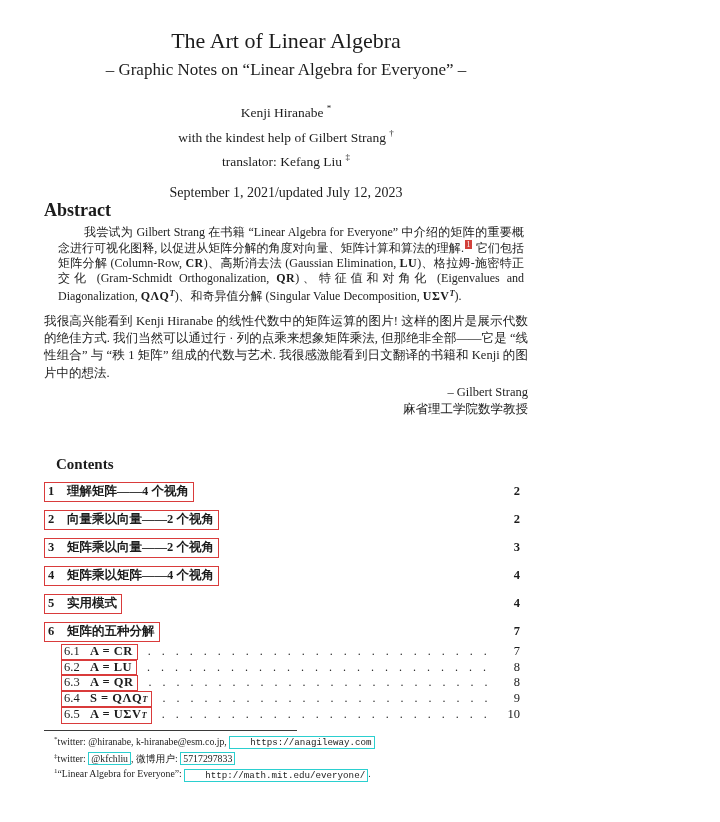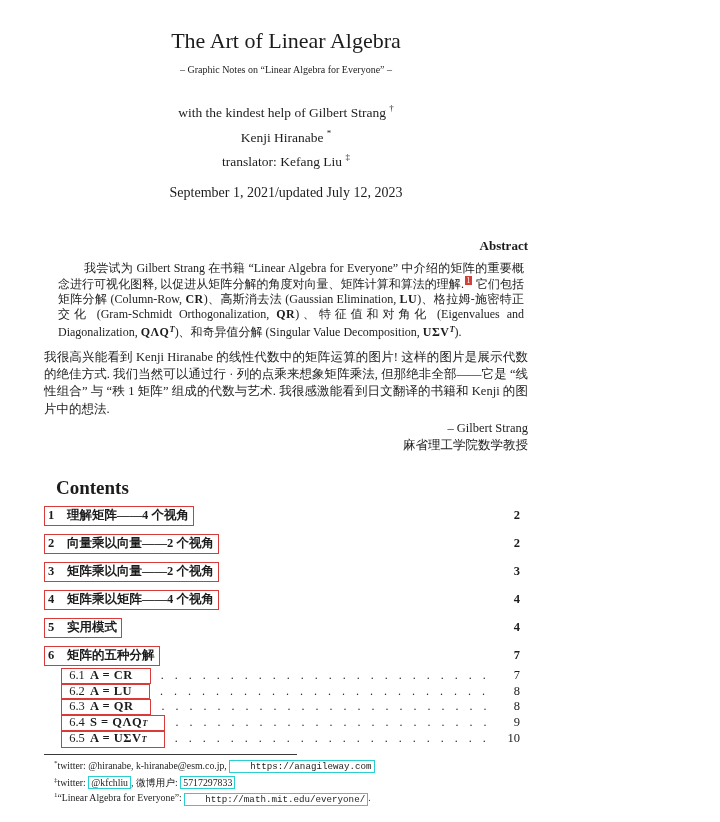--- a/index.html
+++ b/index.html
@@ -3,56 +3,56 @@
 <meta charset="utf-8">
 <style>
   html,body{margin:0;padding:0;background:#fff;}
   .page{
     width:572px;height:822px;position:relative;overflow:hidden;background:#fff;
     font-family:"Liberation Serif","DejaVu Serif",serif;color:#1c1c1c;
     -webkit-font-smoothing:antialiased;
   }
   .header{text-align:center;padding-top:28px;}
   .doc-title{font-size:22px;line-height:26px;}
-  .doc-subtitle{font-size:10px;line-height:17px;margin-top:7px;}
+  .doc-subtitle{font-size:17px;line-height:17px;margin-top:7px;}
   .authors{margin-top:20px;font-size:13.5px;line-height:20px;}
   .authors sup{font-size:9px;}
   .doc-date{margin-top:12px;font-size:14px;line-height:18px;}
 
   .content{padding:0 44px;}
 
-  .abstract-heading{margin-top:36px;text-align:right;font-weight:bold;font-size:13px;line-height:16px;}
+  .abstract-heading{text-align:left;font-weight:bold;font-size:18px;line-height:16px;}
   .abstract-body{
     margin:7px 4px 0 14px;font-size:12px;line-height:15.2px;
     text-align:justify;text-indent:26px;
   }
   .math{font-weight:bold;letter-spacing:.5px;}
   .math-sup{font-style:italic;font-weight:bold;font-size:8.5px;vertical-align:4px;}
   .fnref{
     display:inline-block;background:var(--fnref-bg,#d2403a);color:#fff;
     font-size:8px;line-height:9px;padding:0 1.5px;vertical-align:5px;margin:0 1px;
     text-indent:0;
   }
 
   .section-heading{margin-top:19px;font-size:17px;font-weight:bold;line-height:22px;padding-left:12px;}
   .preface-body{margin-top:8px;font-size:12.5px;line-height:17.4px;text-align:justify;}
   .signature{margin-top:2px;text-align:right;font-size:12.5px;line-height:17px;}
 
-  .contents-heading{margin-top:22px;font-size:19px;font-weight:bold;line-height:24px;padding-left:12px;}
+  .contents-heading{margin-top:34px;font-size:15px;font-weight:bold;line-height:24px;padding-left:12px;}
 
   .toc{margin-top:6px;padding-right:8px;}
   .toc-row{display:flex;align-items:baseline;font-size:12.5px;}
   .toc-row.main{font-weight:bold;margin-bottom:8px;}
   .toc-row.main.tight{margin-bottom:2px;}
   .toc-row.sub{font-weight:normal;margin-bottom:0;padding-left:17px;}
   .red-box{
     display:inline-flex;align-items:baseline;border:1px solid var(--toc-box,#d93b3b);
     padding:1px 4px 2px 3px;line-height:15px;
   }
-  .toc-row.sub .red-box{padding:0 17px 1px 2px;line-height:12.5px;text-align:center;}
+  .toc-row.sub .red-box{padding:0 4px 1px 2px;line-height:12.5px;}
   .toc-num{display:inline-block;min-width:19px;}
   .toc-row.sub .toc-num{min-width:26px;}
   .spacer{flex:1;}
   .dots{
     flex:1;overflow:hidden;white-space:nowrap;font-size:12px;letter-spacing:4px;
     margin:0 2px 0 10px;color:#2a2a2a;
   }
   .page-num{min-width:26px;text-align:right;}
 
   .footnote-rule{margin-top:6px;width:253px;height:1.5px;background:#3a3a3a;}
@@ -63,22 +63,22 @@
 </style>
 </head>
 <body>
 
 <div class="page" style="--toc-box: #d93b3b; --link-box: #2bcfcf; --fnref-bg: #d2403a;">
 
   <div class="header">
     <div class="doc-title">The Art of Linear Algebra</div>
     <div class="doc-subtitle">– Graphic Notes on “Linear Algebra for Everyone” –</div>
     <div class="authors">
+      <div><span>Kenji Hiranabe </span><sup>*</sup></div>
       <div><span>with the kindest help of Gilbert Strang </span><sup>†</sup></div>
-      <div><span>Kenji Hiranabe </span><sup>*</sup></div>
       <div><span>translator: Kefang Liu </span><sup>‡</sup></div>
     </div>
     <div class="doc-date">September 1, 2021/updated July 12, 2023</div>
   </div>
 
   <div class="content">
 
     <div class="abstract-heading">Abstract</div>
     <div class="abstract-body" id="abstract-body"><span>我尝试为 Gilbert Strang 在书籍 “Linear Algebra for Everyone” 中介绍的矩阵的重要概念进行可视化图释, 以促进从矩阵分解的角度对向量、矩阵计算和算法的理解.</span><span class="fnref">1</span><span> 它们包括矩阵分解 (Column-Row, </span><span class="math">CR</span><span>)、高斯消去法 (Gaussian Elimination, </span><span class="math">LU</span><span>)、格拉姆-施密特正交化 (Gram-Schmidt Orthogonalization, </span><span class="math">QR</span><span>)、特征值和对角化 (Eigenvalues and Diagonalization, </span><span class="math">QΛQ</span><span class="math-sup">T</span><span>)、和奇异值分解 (Singular Value Decomposition, </span><span class="math">UΣV</span><span class="math-sup">T</span><span>).</span></div>
 

